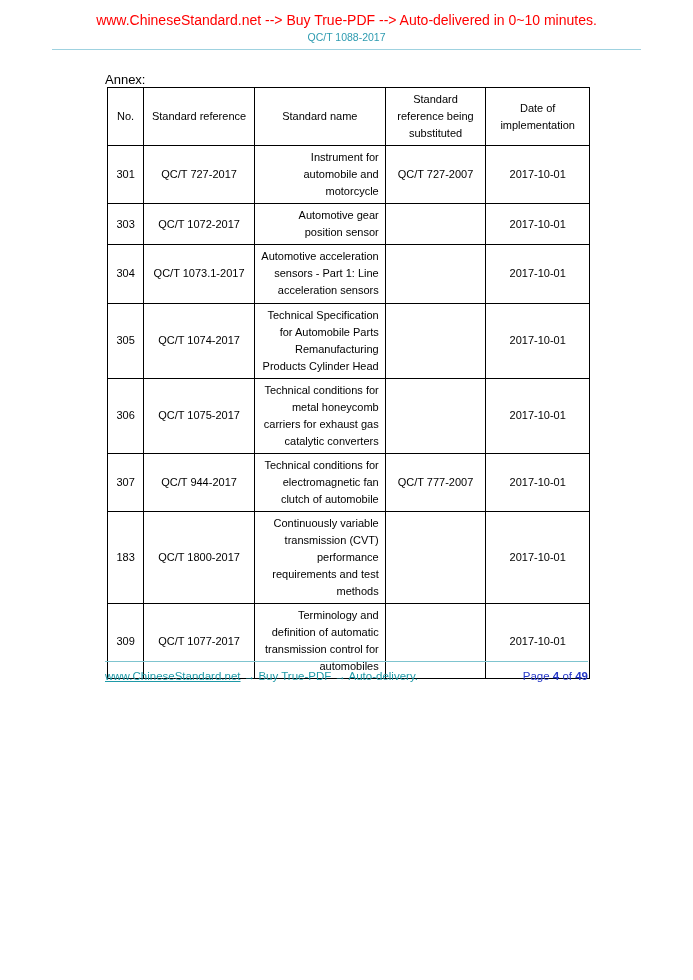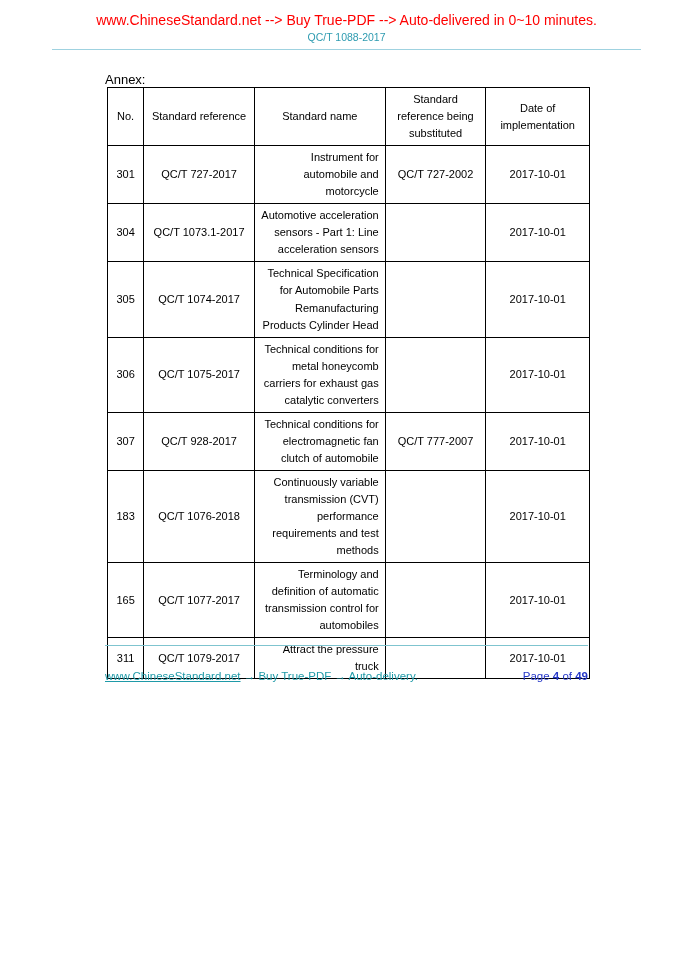--- a/index.html
+++ b/index.html
@@ -70,21 +70,21 @@
   col.c-name{width:130px;}
   col.c-sub{width:100px;}
   col.c-date{width:103px;}
   
   .footer{
     position:absolute;
     left:105px;
     right:105px;
     bottom:38px;
     border-top:1px solid #7fc4cf;
-    padding-top:24px;
+    padding-top:8px;
     font-size:11.5px;
     display:flex;
     justify-content:space-between;
     align-items:baseline;
   }
   .footer-left{color:#1f9aa8;}
   .footer-left a{
     color:#1f9aa8;
     text-decoration:underline;
     cursor:pointer;
@@ -123,21 +123,28 @@
           <th>Standard name</th>
           <th>Standard reference being substituted</th>
           <th>Date of implementation</th>
         </tr>
       </thead>
       <tbody id="table-body">
           <tr>
             <td class="ac">301</td>
             <td class="ac">QC/T 727-2017</td>
             <td class="al">Instrument for automobile and motorcycle</td>
-            <td class="ac">QC/T 727-2002</td>
+            <td class="ac">QC/T 727-2007</td>
+            <td class="ac">2017-10-01</td>
+          </tr>
+          <tr>
+            <td class="ac">303</td>
+            <td class="ac">QC/T 1072-2017</td>
+            <td class="al">Automotive gear position sensor</td>
+            <td class="ac"></td>
             <td class="ac">2017-10-01</td>
           </tr>
           <tr>
             <td class="ac">304</td>
             <td class="ac">QC/T 1073.1-2017</td>
             <td class="al">Automotive acceleration sensors - Part 1: Line acceleration sensors</td>
             <td class="ac"></td>
             <td class="ac">2017-10-01</td>
           </tr>
           <tr>
@@ -149,43 +156,36 @@
           </tr>
           <tr>
             <td class="ac">306</td>
             <td class="ac">QC/T 1075-2017</td>
             <td class="al">Technical conditions for metal honeycomb carriers for exhaust gas catalytic converters</td>
             <td class="ac"></td>
             <td class="ac">2017-10-01</td>
           </tr>
           <tr>
             <td class="ac">307</td>
-            <td class="ac">QC/T 928-2017</td>
+            <td class="ac">QC/T 944-2017</td>
             <td class="al">Technical conditions for electromagnetic fan clutch of automobile</td>
             <td class="ac">QC/T 777-2007</td>
             <td class="ac">2017-10-01</td>
           </tr>
           <tr>
             <td class="ac">183</td>
-            <td class="ac">QC/T 1076-2018</td>
+            <td class="ac">QC/T 1800-2017</td>
             <td class="al">Continuously variable transmission (CVT) performance requirements and test methods</td>
             <td class="ac"></td>
             <td class="ac">2017-10-01</td>
           </tr>
           <tr>
-            <td class="ac">165</td>
+            <td class="ac">309</td>
             <td class="ac">QC/T 1077-2017</td>
             <td class="al">Terminology and definition of automatic transmission control for automobiles</td>
-            <td class="ac"></td>
-            <td class="ac">2017-10-01</td>
-          </tr>
-          <tr>
-            <td class="ac">311</td>
-            <td class="ac">QC/T 1079-2017</td>
-            <td class="al">Attract the pressure truck</td>
             <td class="ac"></td>
             <td class="ac">2017-10-01</td>
           </tr>
         </tbody>
     </table>
 
   </div>
 
   <div class="footer">
     <div class="footer-left">

